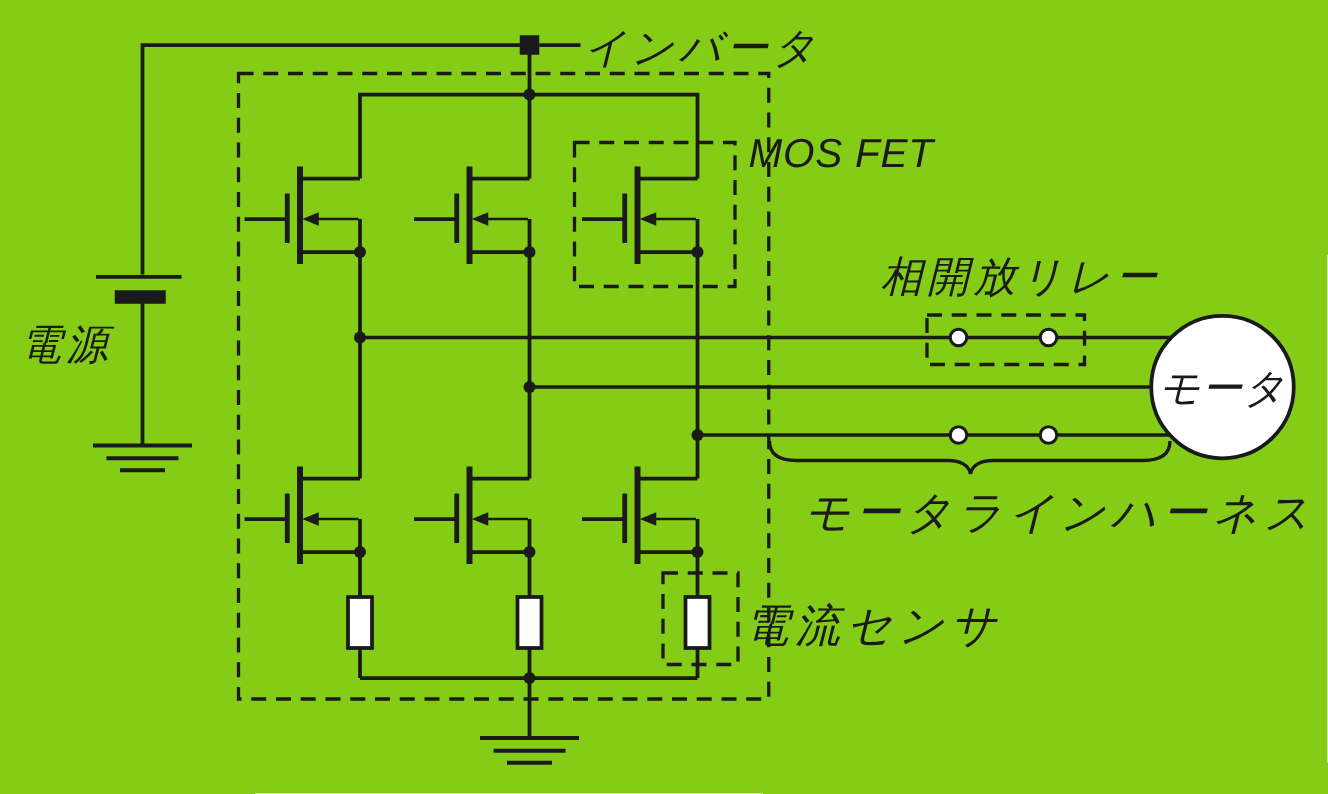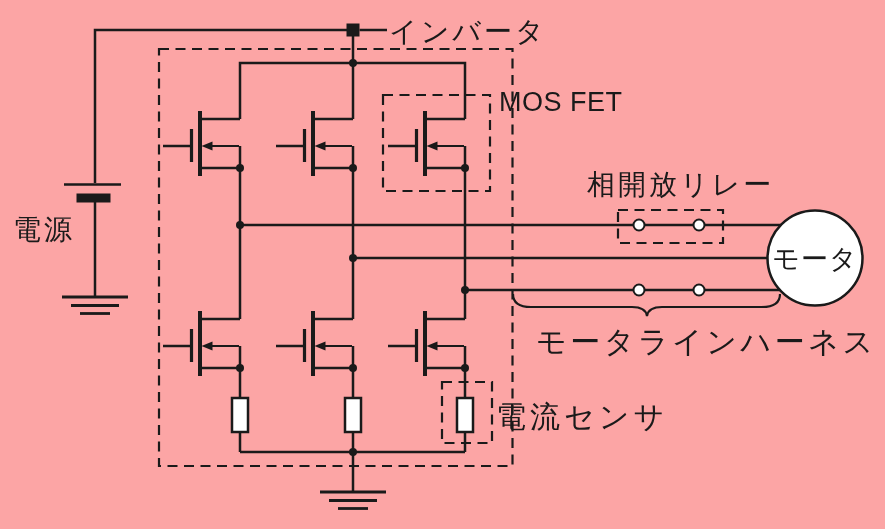--- a/index.html
+++ b/index.html
@@ -1,21 +1,22 @@
 <!DOCTYPE html>
 <html><head>
 <meta charset="utf-8">
 <style>
   html,body{margin:0;padding:0;background:#ffffff;}
   .stage{
     position:relative;
     width:885px;height:529px;
-    background:#fca5a5;
+    background:#84cc16;
     overflow:hidden;
     font-family:"Liberation Sans", sans-serif;
+    font-style:italic;
   }
   svg text{
     font-family:"Liberation Sans", sans-serif;
     fill:#1a1a1a;
   }
   .lbl{font-size:28px;letter-spacing:3px;}
   .lbl-latin{font-size:27px;letter-spacing:0.5px;}
   .lbl-big{font-size:30px;letter-spacing:3.5px;}
 </style>
 </head>

